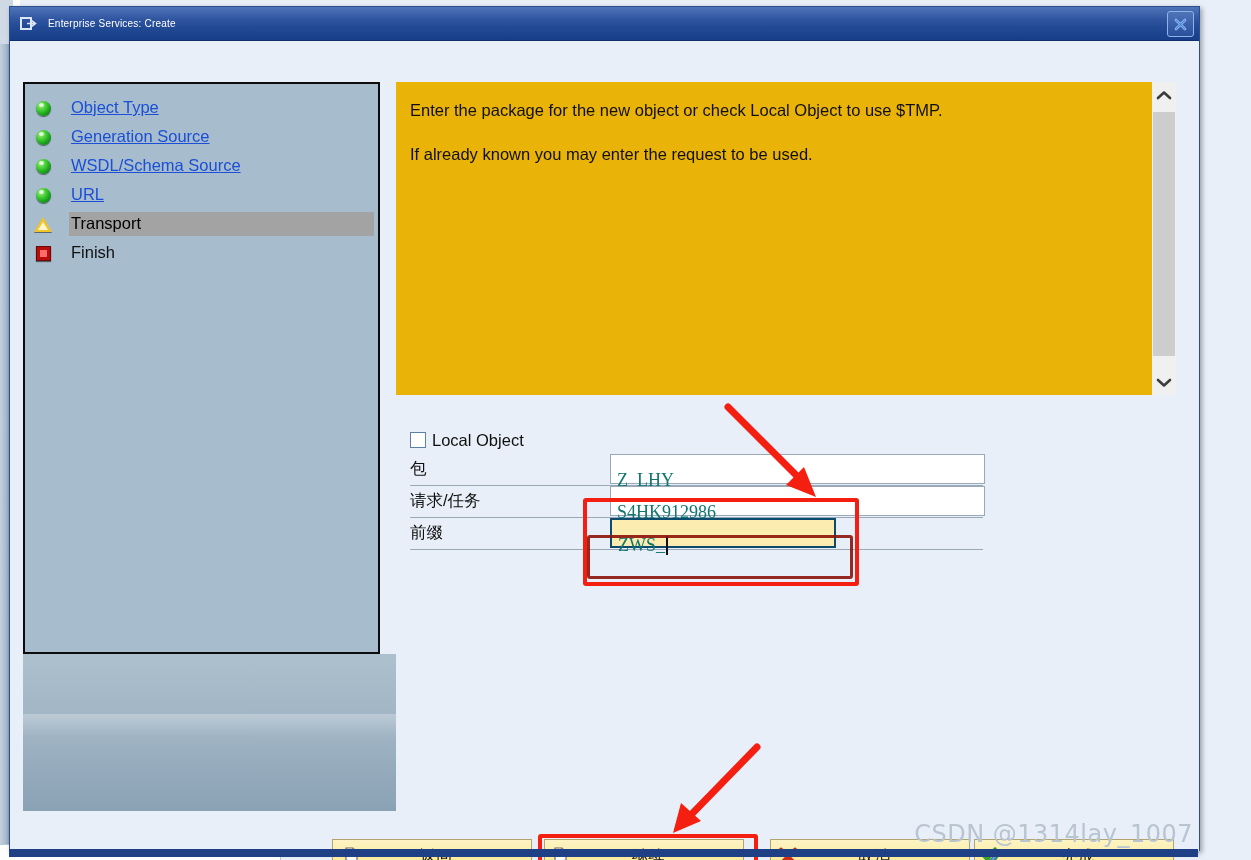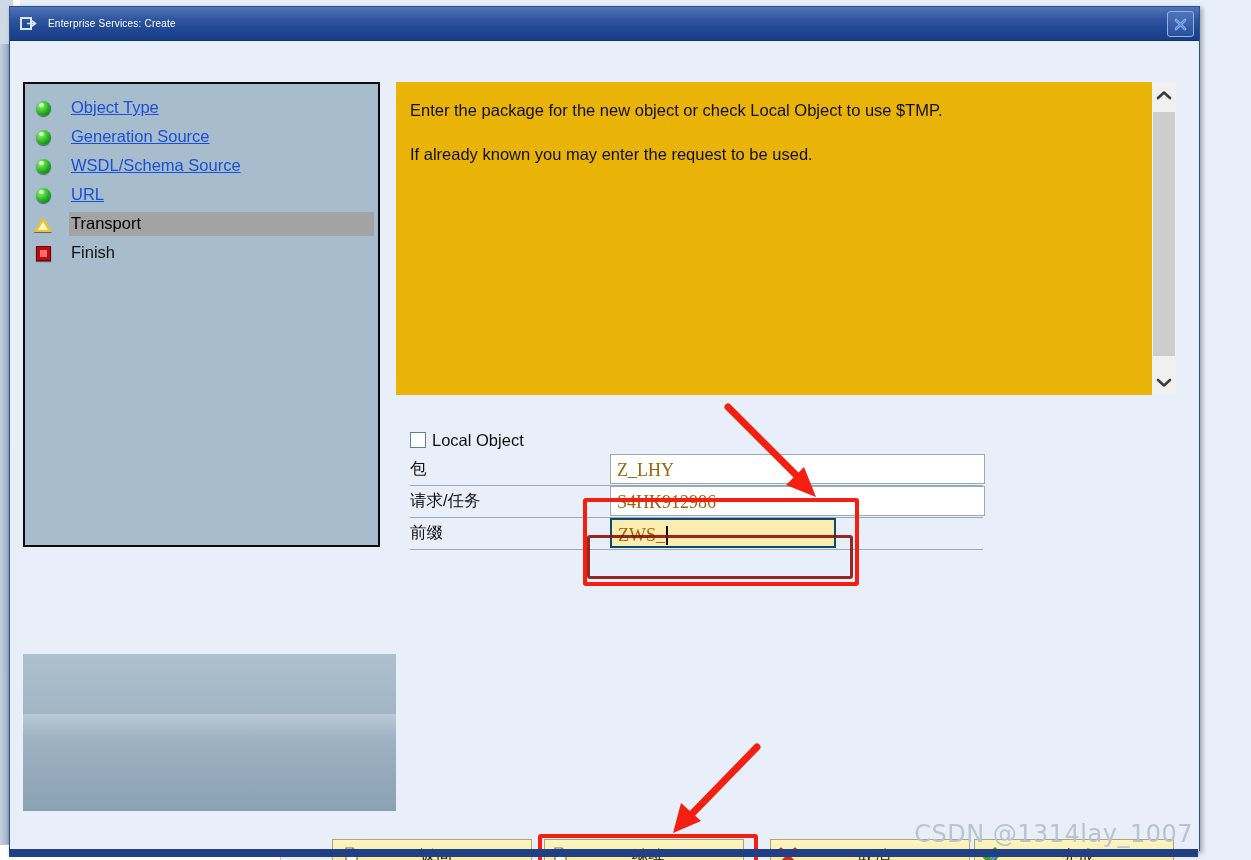--- a/index.html
+++ b/index.html
@@ -114,21 +114,21 @@
     position: relative;
     width: 1189px;
     height: 810px;
     background: #e8eff8;
   }
 
   
   .nav-panel {
     position: absolute;
     left: 13px; top: 41px;
-    width: 357px; height: 465px;
+    width: 357px; height: 572px;
     background: #a7bdcd;
     border: 2px solid #0c0c0c;
     box-sizing: border-box;
   }
   .nav-item {
     display: flex;
     align-items: center;
     height: 29px;
     padding-left: 8px;
     cursor: pointer;
@@ -311,22 +311,22 @@
   }
   .field-input {
     position: absolute;
     left: 200px; top: 0px;
     width: 375px; height: 30px;
     background: #ffffff;
     border: 1px solid #9aa9b8;
     box-sizing: border-box;
     font-family: "Liberation Serif", serif;
     font-size: 18px;
-    color: #a16207;
-    padding: 2px 0 0 6px;
+    color: #0f766e;
+    padding: 12px 0 0 6px;
     line-height: 26px;
     cursor: text;
   }
   .field-input.focused {
     background: #fcecb0;
     border: 2px solid #0c4a6e;
     width: 226px;
   }
   .caret {
     display: inline-block;

